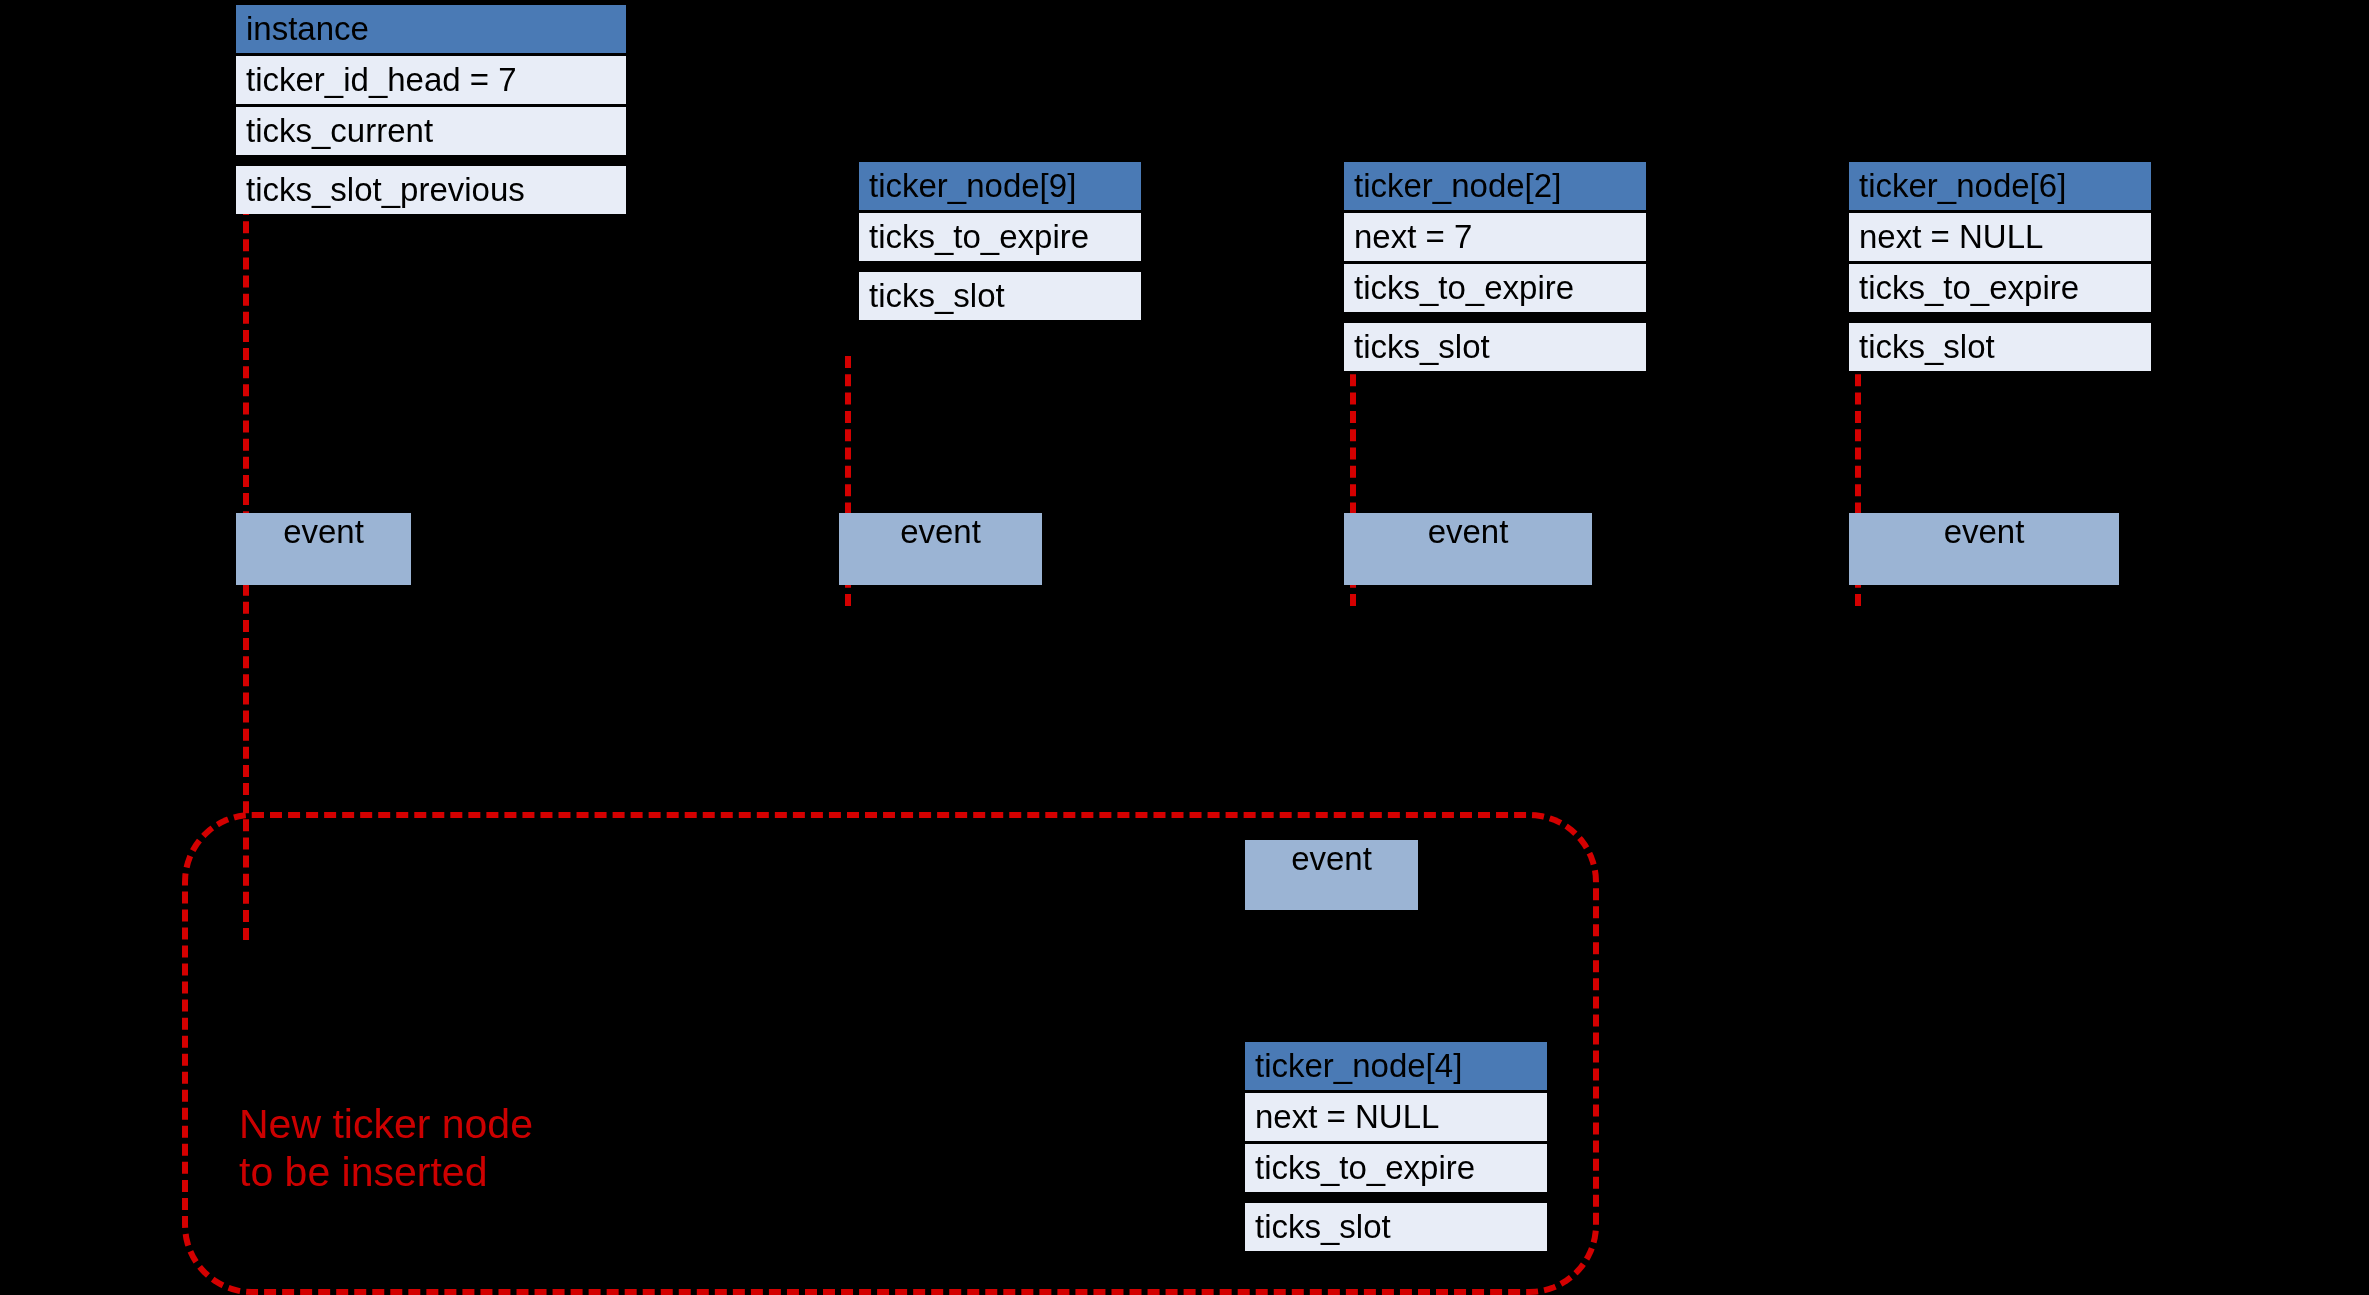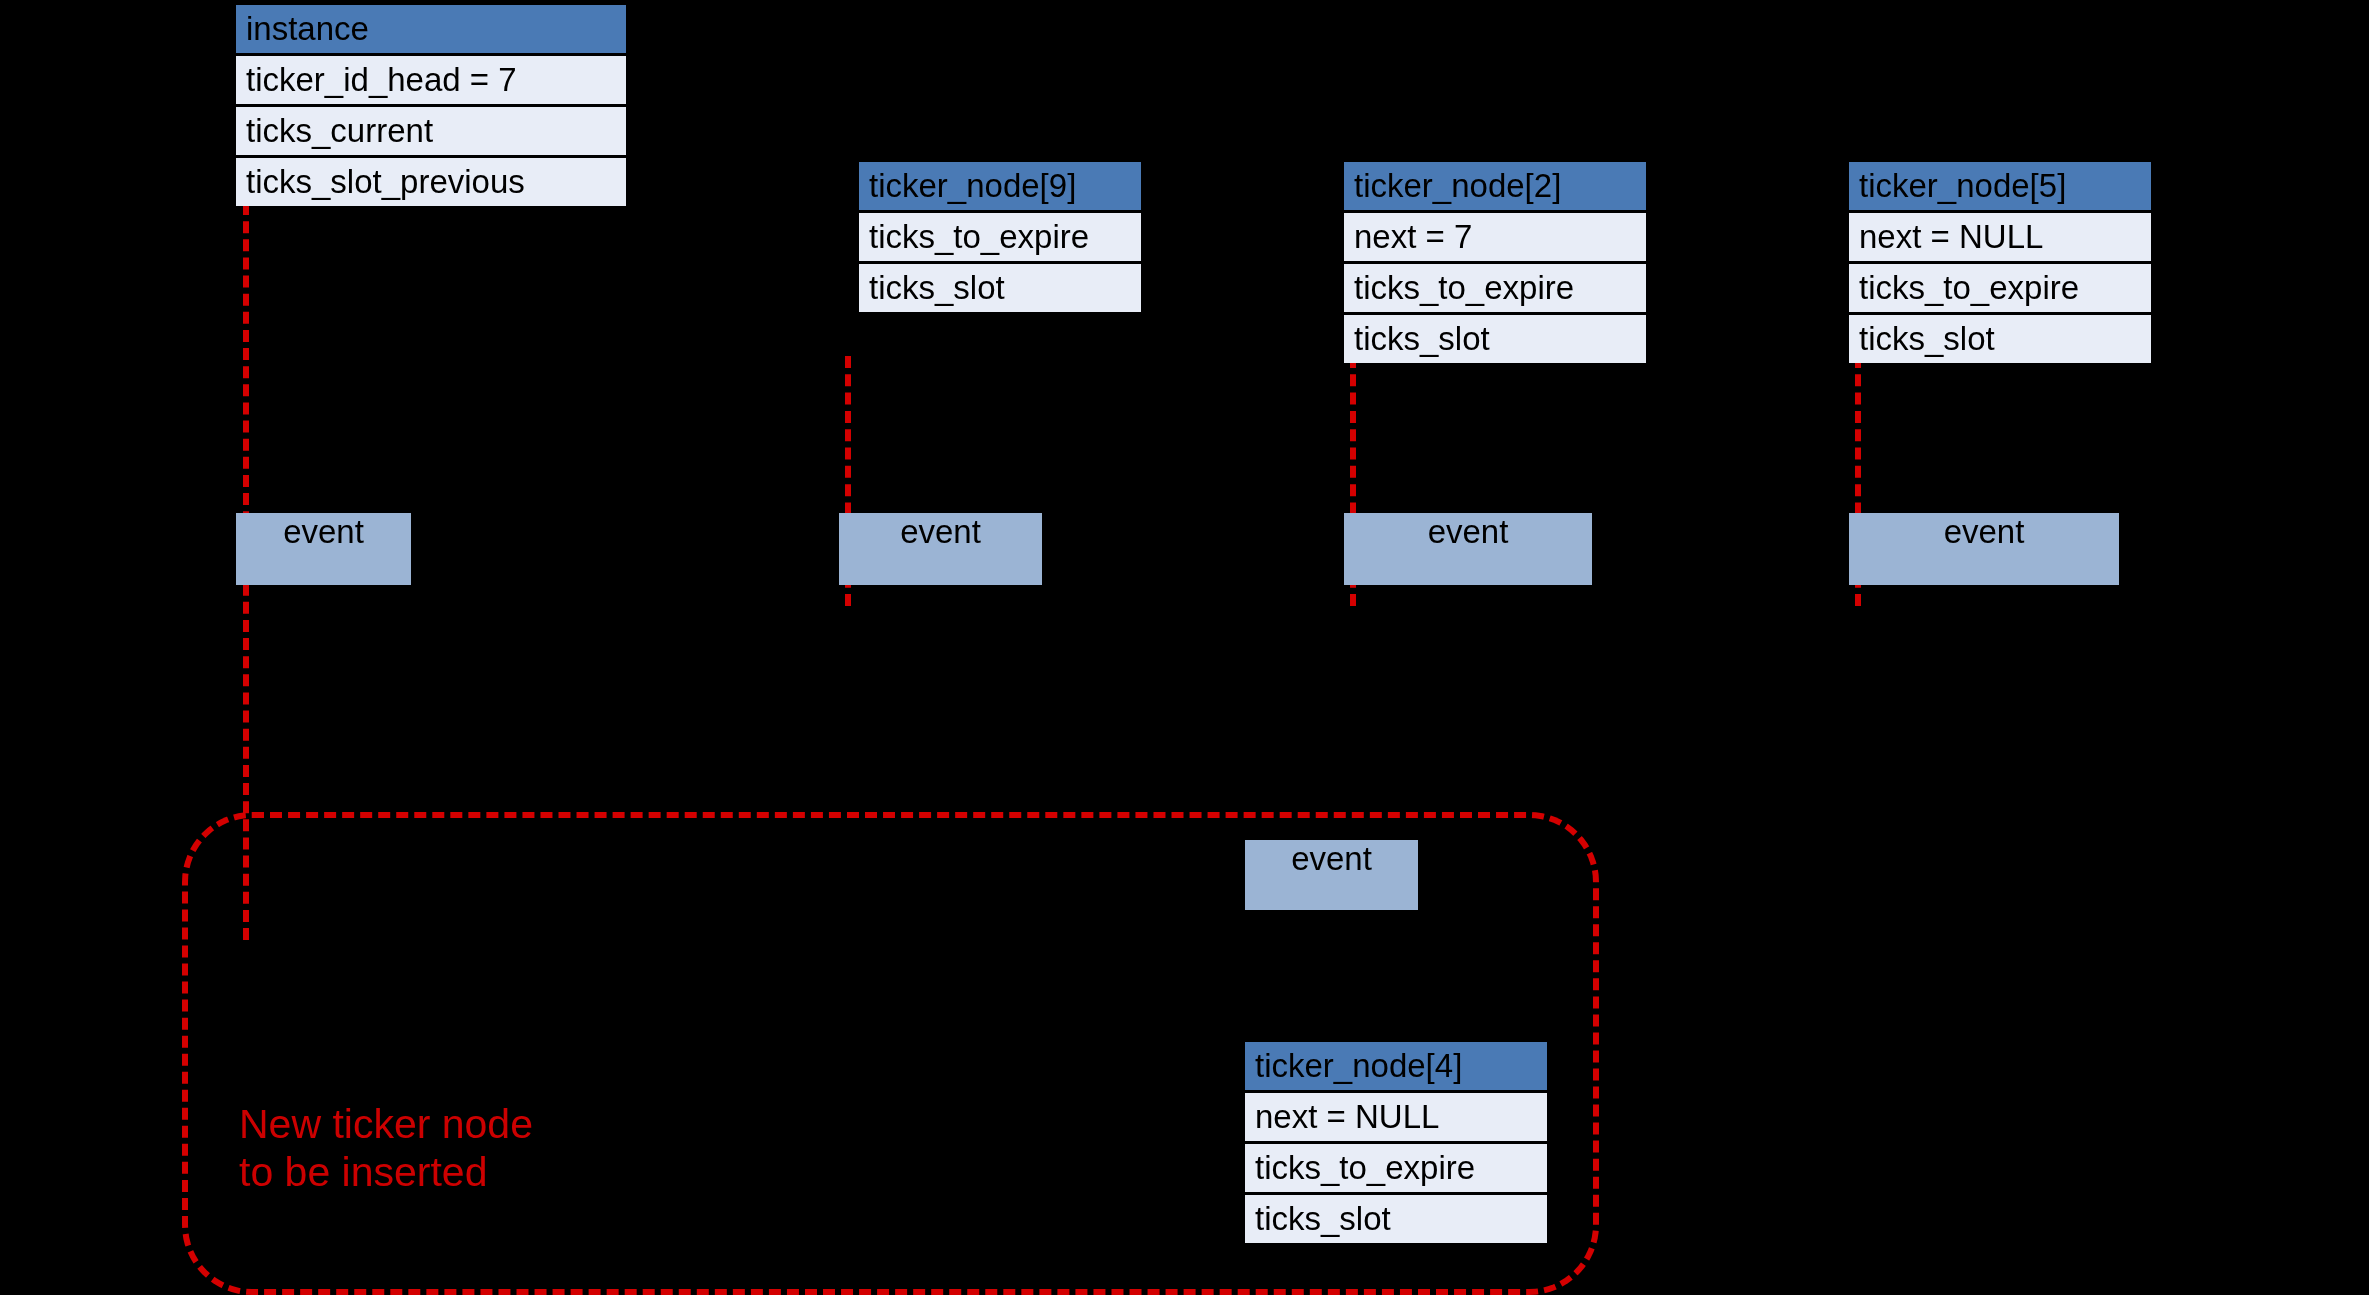--- a/index.html
+++ b/index.html
@@ -35,21 +35,21 @@
   .obj-row {
     background: #e8edf7;
     color: #000000;
     font-size: 33px;
     line-height: 1;
     padding: 7px 10px 8px 10px;
     box-sizing: border-box;
     white-space: nowrap;
     border-bottom: 3px solid #000000;
   }
-  .obj-row.last { border-bottom: none; }
+  .obj-row.last { border-bottom: none; margin-top: 8px; }
 
   
   .lifeline {
     position: absolute;
     width: 0;
     border-left: 6px dashed #d40000;
   }
 
   
   .event-box {
@@ -107,21 +107,21 @@
   </div>
 
   <div class="obj-box" style="left:1344px; top:162px; width:302px;">
     <div class="obj-header">ticker_node[2]</div>
     <div class="obj-row">next = 7</div>
     <div class="obj-row">ticks_to_expire</div>
     <div class="obj-row last">ticks_slot</div>
   </div>
 
   <div class="obj-box" style="left:1849px; top:162px; width:302px;">
-    <div class="obj-header">ticker_node[5]</div>
+    <div class="obj-header">ticker_node[6]</div>
     <div class="obj-row">next = NULL</div>
     <div class="obj-row">ticks_to_expire</div>
     <div class="obj-row last">ticks_slot</div>
   </div>
 
   <div class="event-box" style="left:236px; top:513px; width:175px; height:72px;">
     <span>event</span>
   </div>
 
   <div class="event-box" style="left:839px; top:513px; width:203px; height:72px;">

